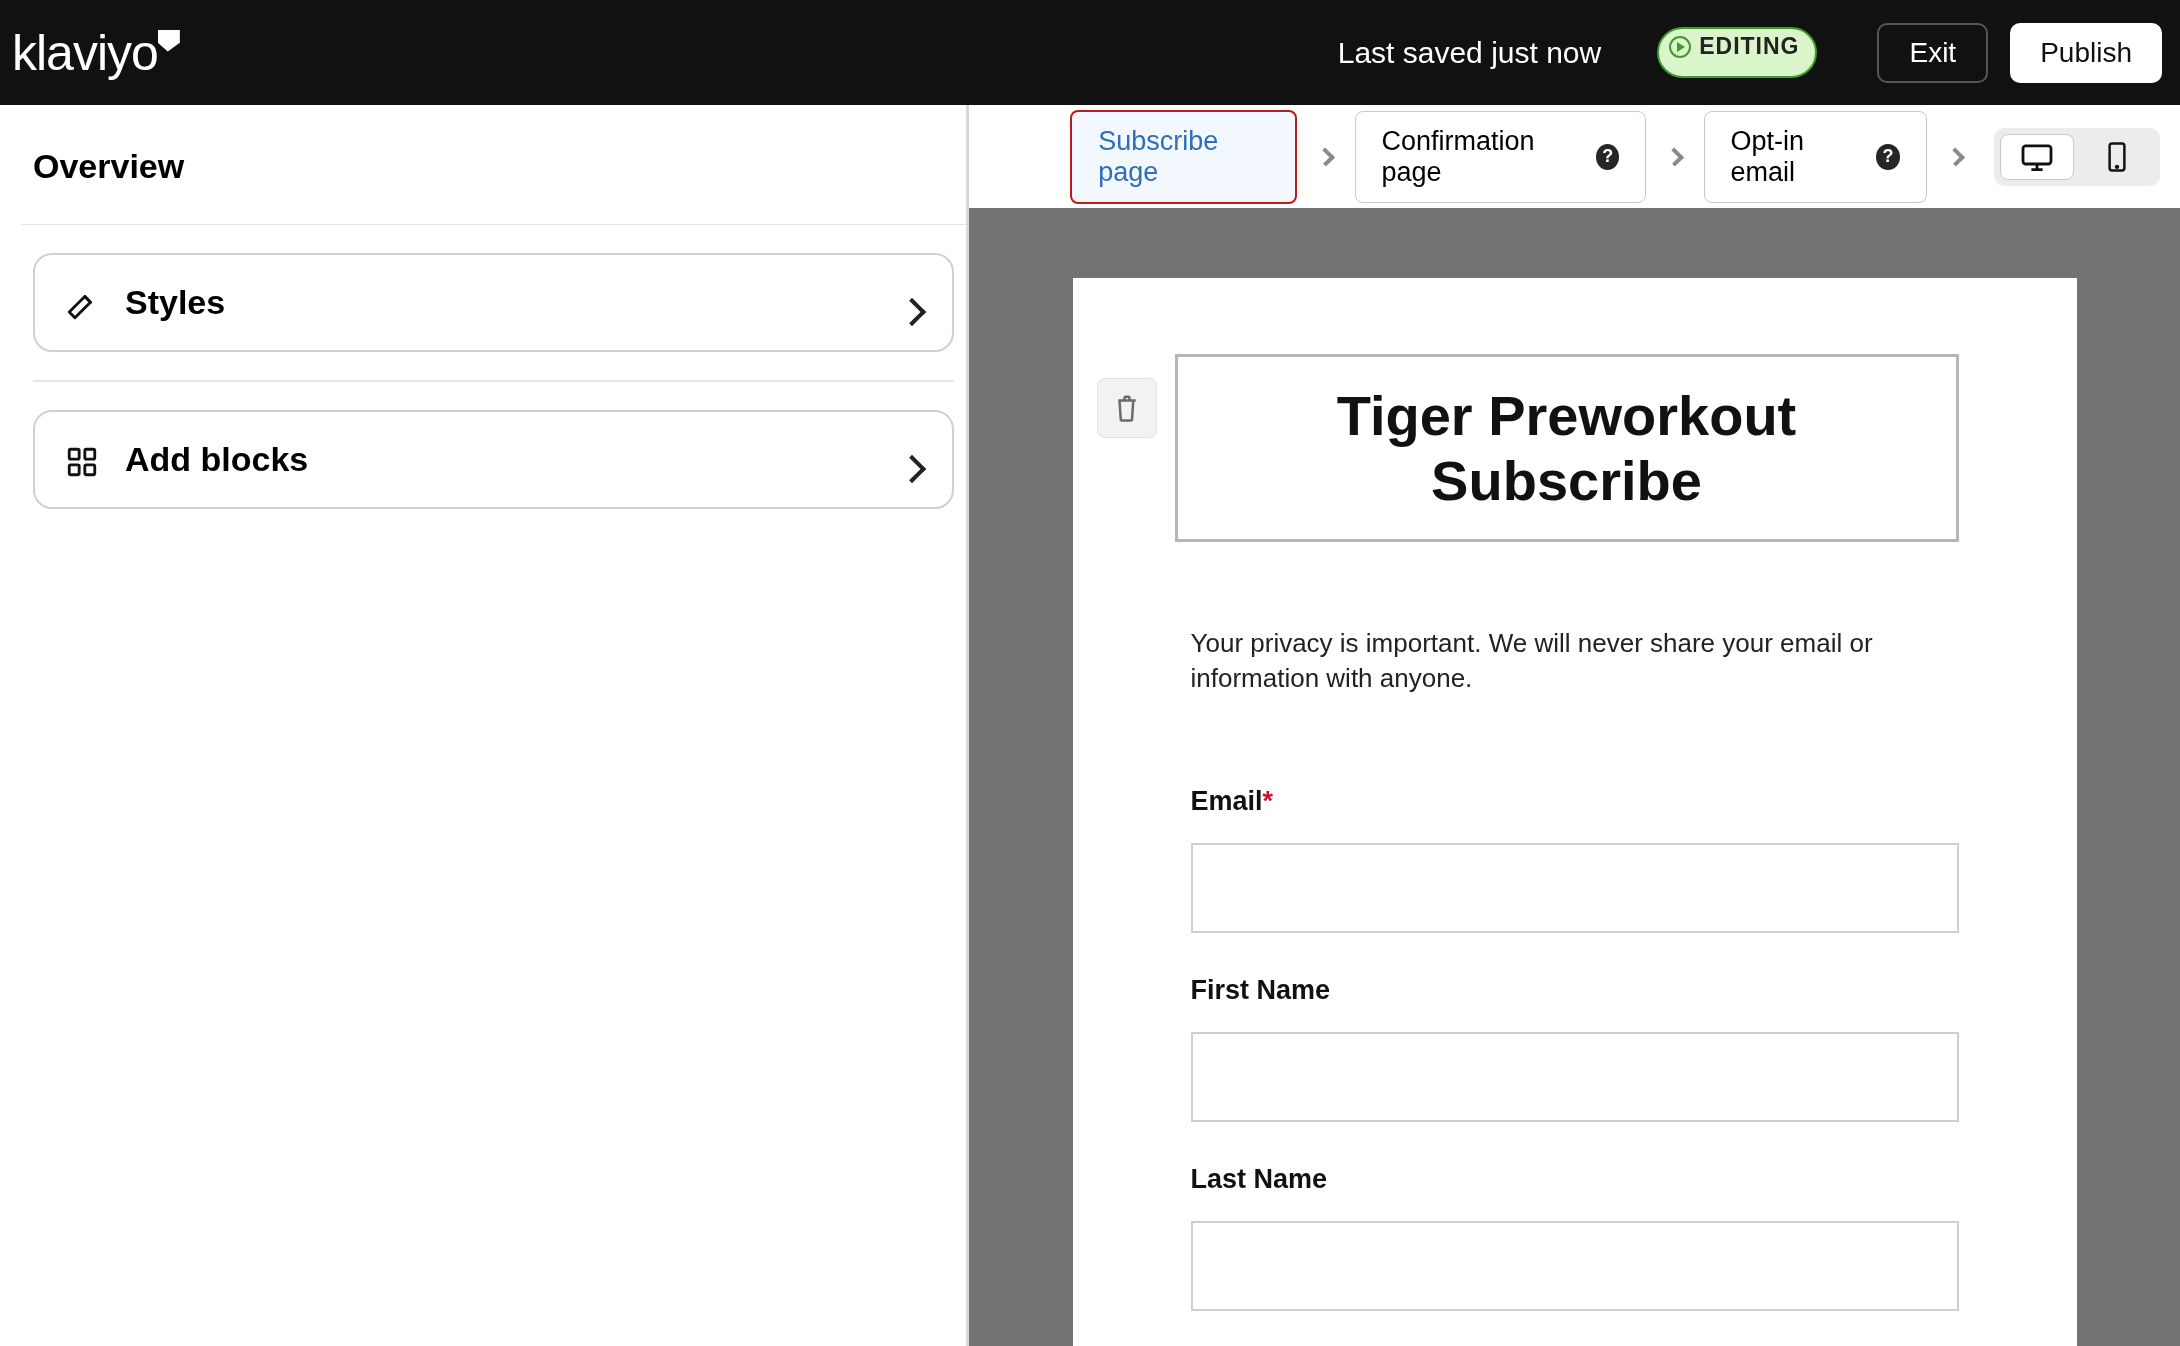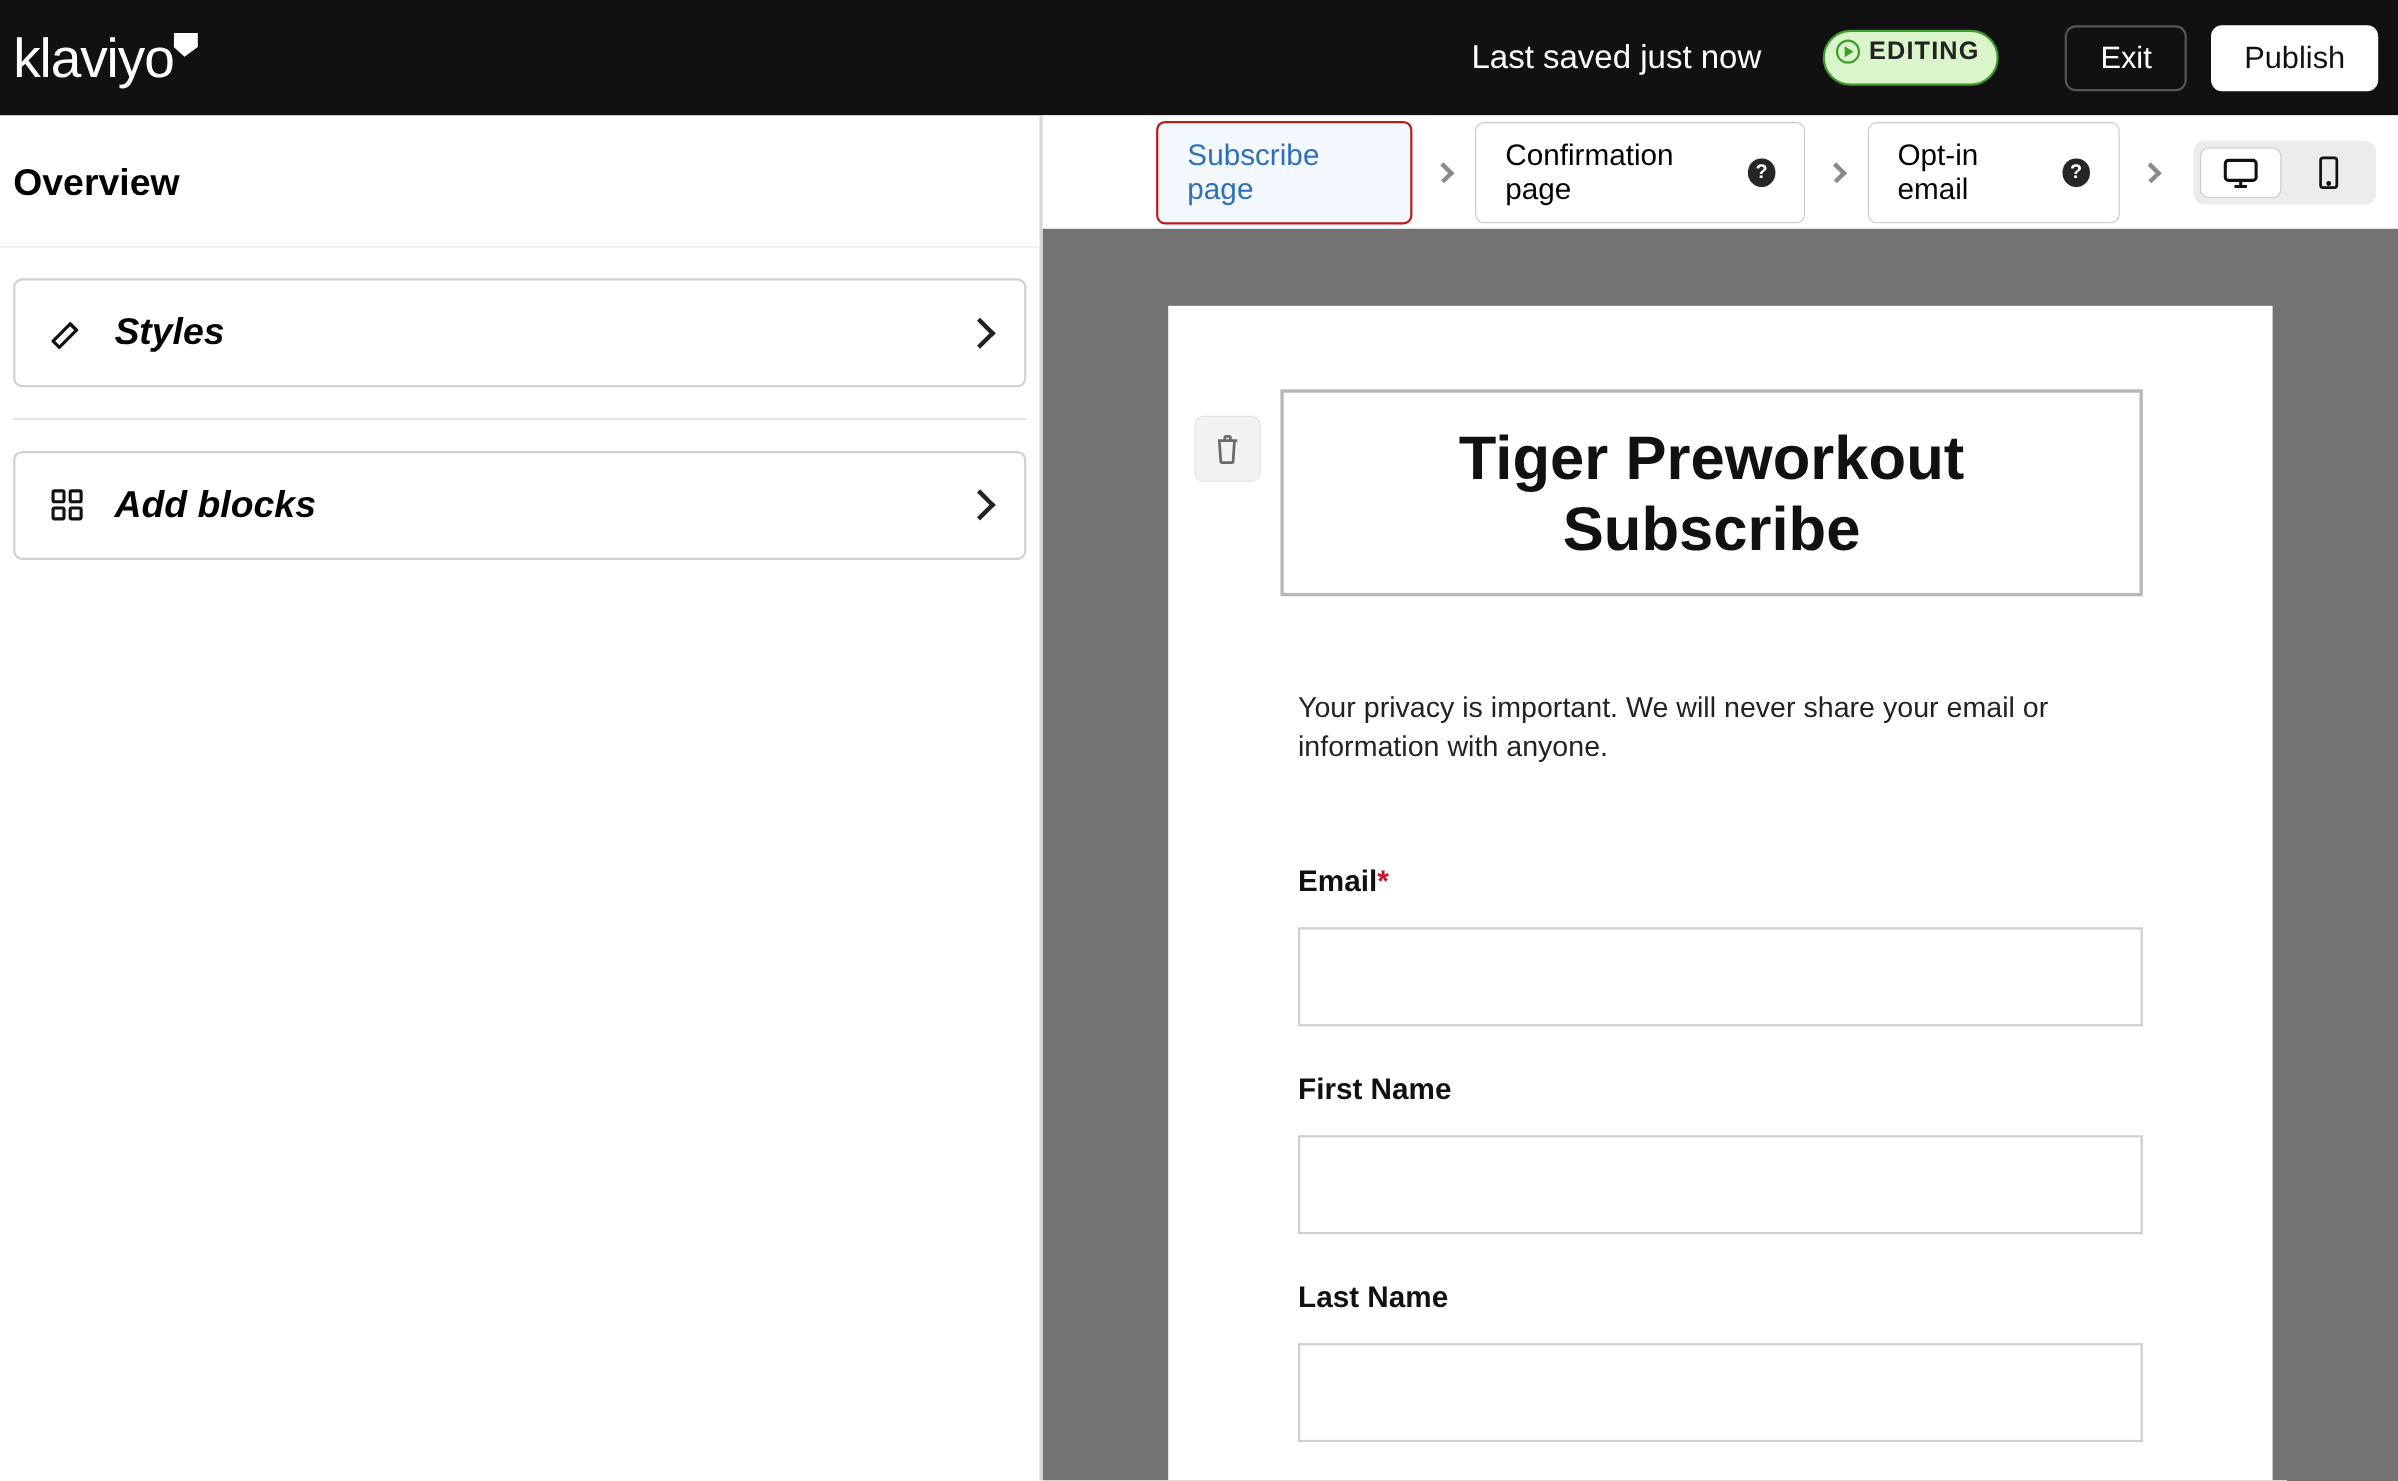--- a/index.html
+++ b/index.html
@@ -98,37 +98,37 @@
     .main {
       display: flex;
       height: calc(1346px - 105px);
     }
 
     
     .sidebar {
       width: 948px;
       border-right: 3px solid #d8d8d8;
       background: #fff;
+      margin-left: 21px;
     }
     .sidebar-title {
       font-size: 34px;
       font-weight: 700;
       padding: 42px 12px 38px 12px;
       border-bottom: 1.5px solid #e4e4e4;
     }
     .menu-list { padding: 28px 12px; }
     .menu-item {
       display: flex;
-      align-items: center;
+      align-items: flex-end;
       gap: 26px;
       border: 2px solid #d0d0d0;
-      border-radius: 8px;
+      border-radius: 19px;
       padding: 28px 30px;
       cursor: pointer;
-      font-style: italic;
     }
     .menu-sep {
       height: 1.5px;
       background: #e6e6e6;
       margin: 28px 0;
     }
     .menu-icon {
       width: 34px; height: 34px;
       flex-shrink: 0;
     }

